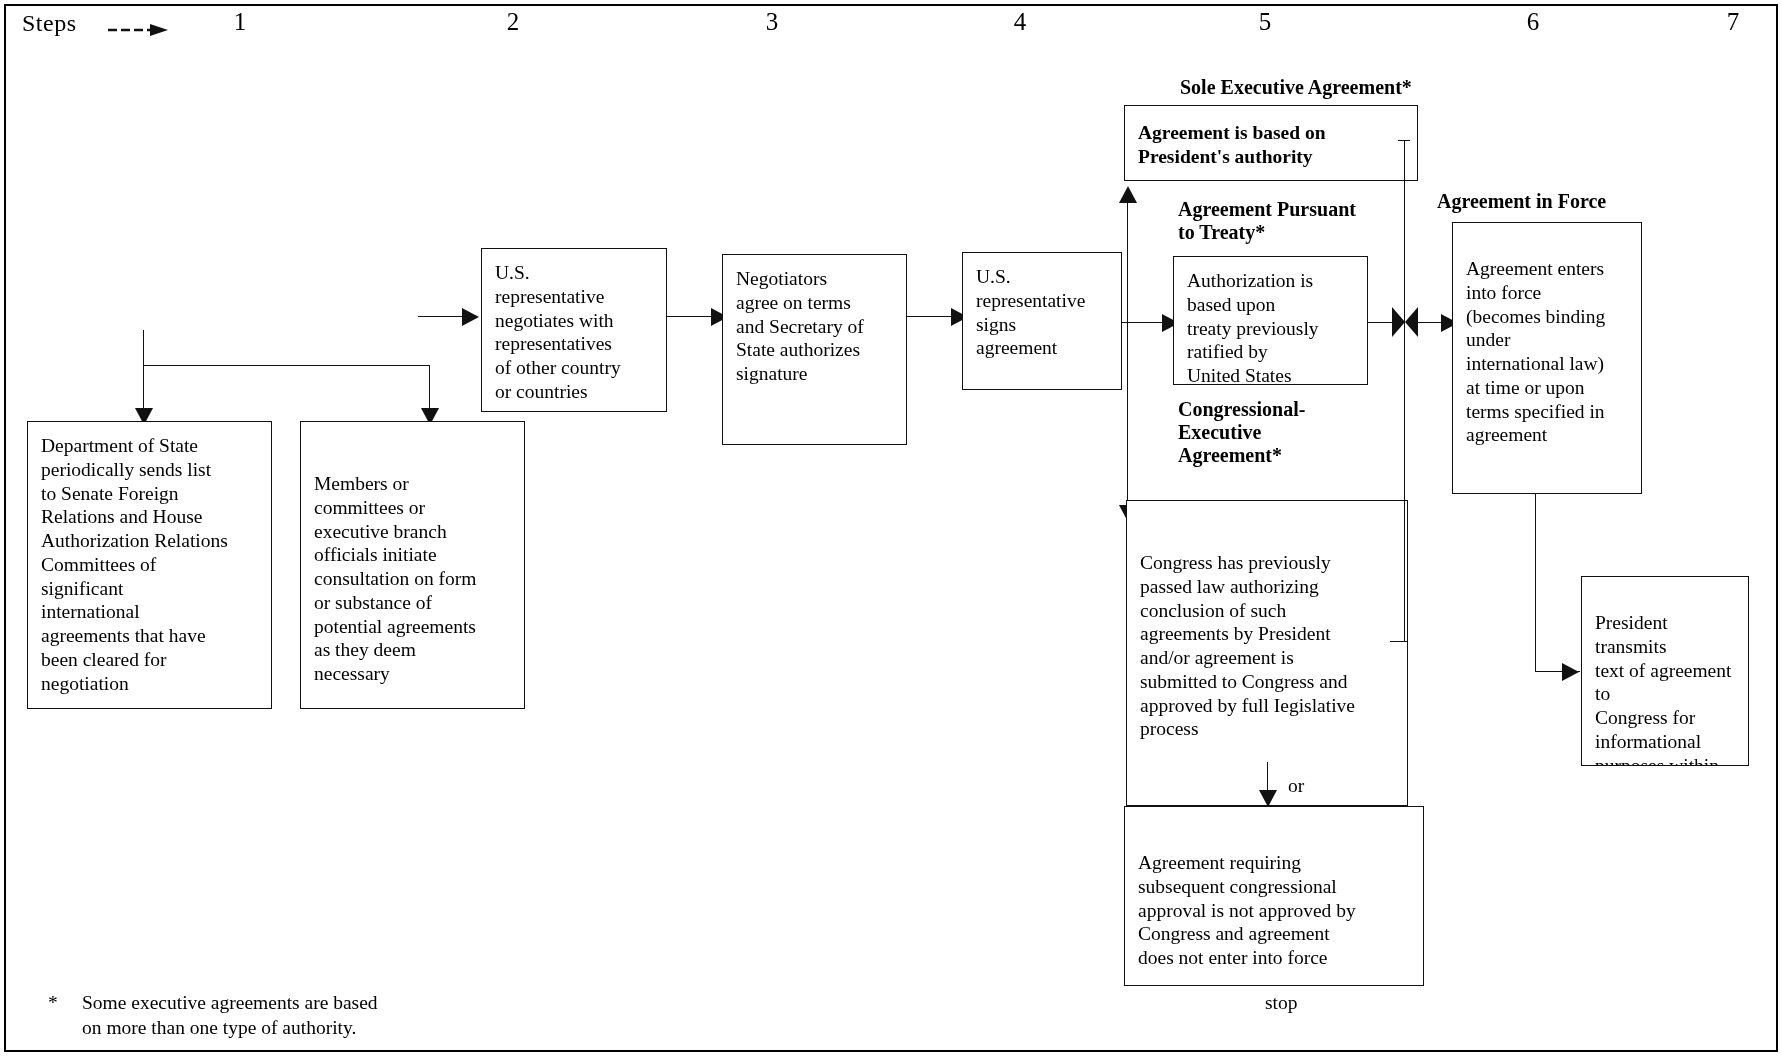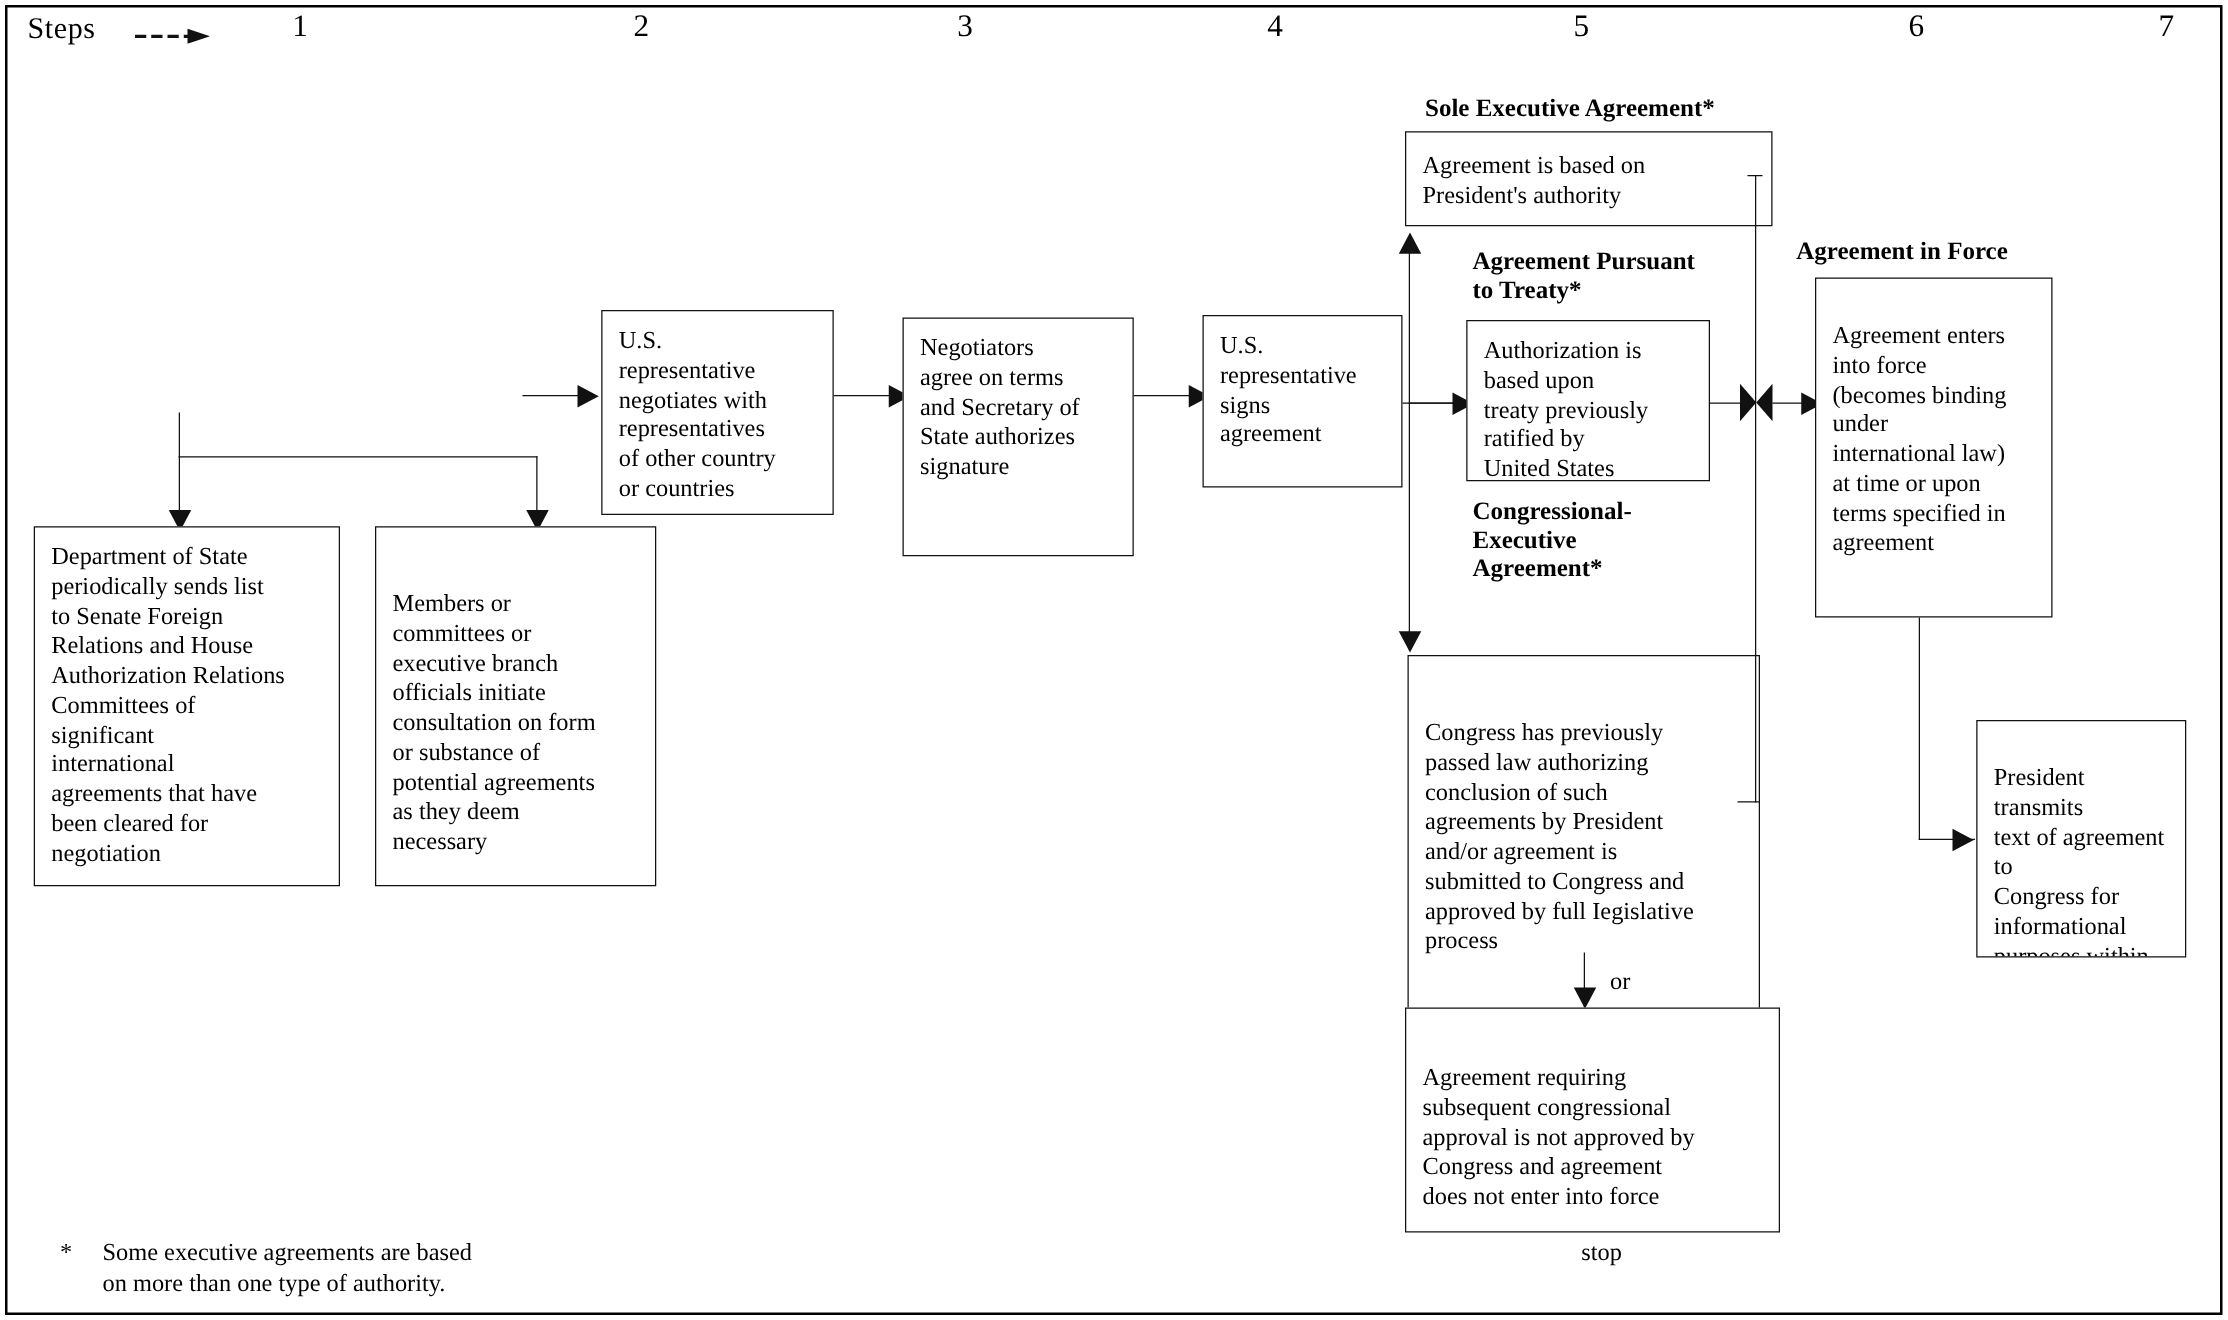--- a/index.html
+++ b/index.html
@@ -59,20 +59,21 @@
     box-sizing: border-box;
     padding: 12px 13px 8px 13px;
     font-size: 19.5px;
     line-height: 1.22;
     overflow: hidden;
   }
   .box.vcenter {
     display: flex;
     flex-direction: column;
     justify-content: center;
+    font-weight: bold;
   }
   .box p {
     margin: 0;
   }
 
   
   .caption {
     position: absolute;
     font-weight: bold;
     font-size: 20px;
@@ -228,40 +229,40 @@
 
   <div class="hline" style="left:1122px; top:322px; width:62px;"></div>
 
   <div class="vline" style="left:1127px; top:200px; height:320px;"></div>
   <div class="arrow-u" style="left:1119px; top:186px;"></div>
   <div class="arrow-d" style="left:1119px; top:505px;"></div>
 
   <div class="hline" style="left:1127px; top:322px; width:48px;"></div>
   <div class="arrow-r" style="left:1162px; top:314px;"></div>
 
-  <div class="caption" style="left:1140px; top:76px;">Sole Executive Agreement*</div>
+  <div class="caption" style="left:1180px; top:76px;">Sole Executive Agreement*</div>
   <div class="box vcenter" style="left:1124px; top:105px; width:294px; height:76px;">
     <p style="white-space:pre-line">Agreement is based on
 President's authority</p>
   </div>
 
   <div class="caption" style="left:1178px; top:198px;">Agreement Pursuant
 to Treaty*</div>
   <div class="box" style="left:1173px; top:256px; width:195px; height:129px;">
     <p style="white-space:pre-line">Authorization is
 based upon
 treaty previously
 ratified by
 United States</p>
   </div>
 
   <div class="caption" style="left:1178px; top:398px;">Congressional-
 Executive
 Agreement*</div>
-  <div class="box" style="left:1126px; top:524px; width:282px; height:306px;">
+  <div class="box" style="left:1126px; top:500px; width:282px; height:306px;">
     <p style="white-space:pre-line; padding-top:38px">Congress has previously
 passed law authorizing
 conclusion of such
 agreements by President
 and/or agreement is
 submitted to Congress and
 approved by full Iegislative
 process</p>
   </div>
 

